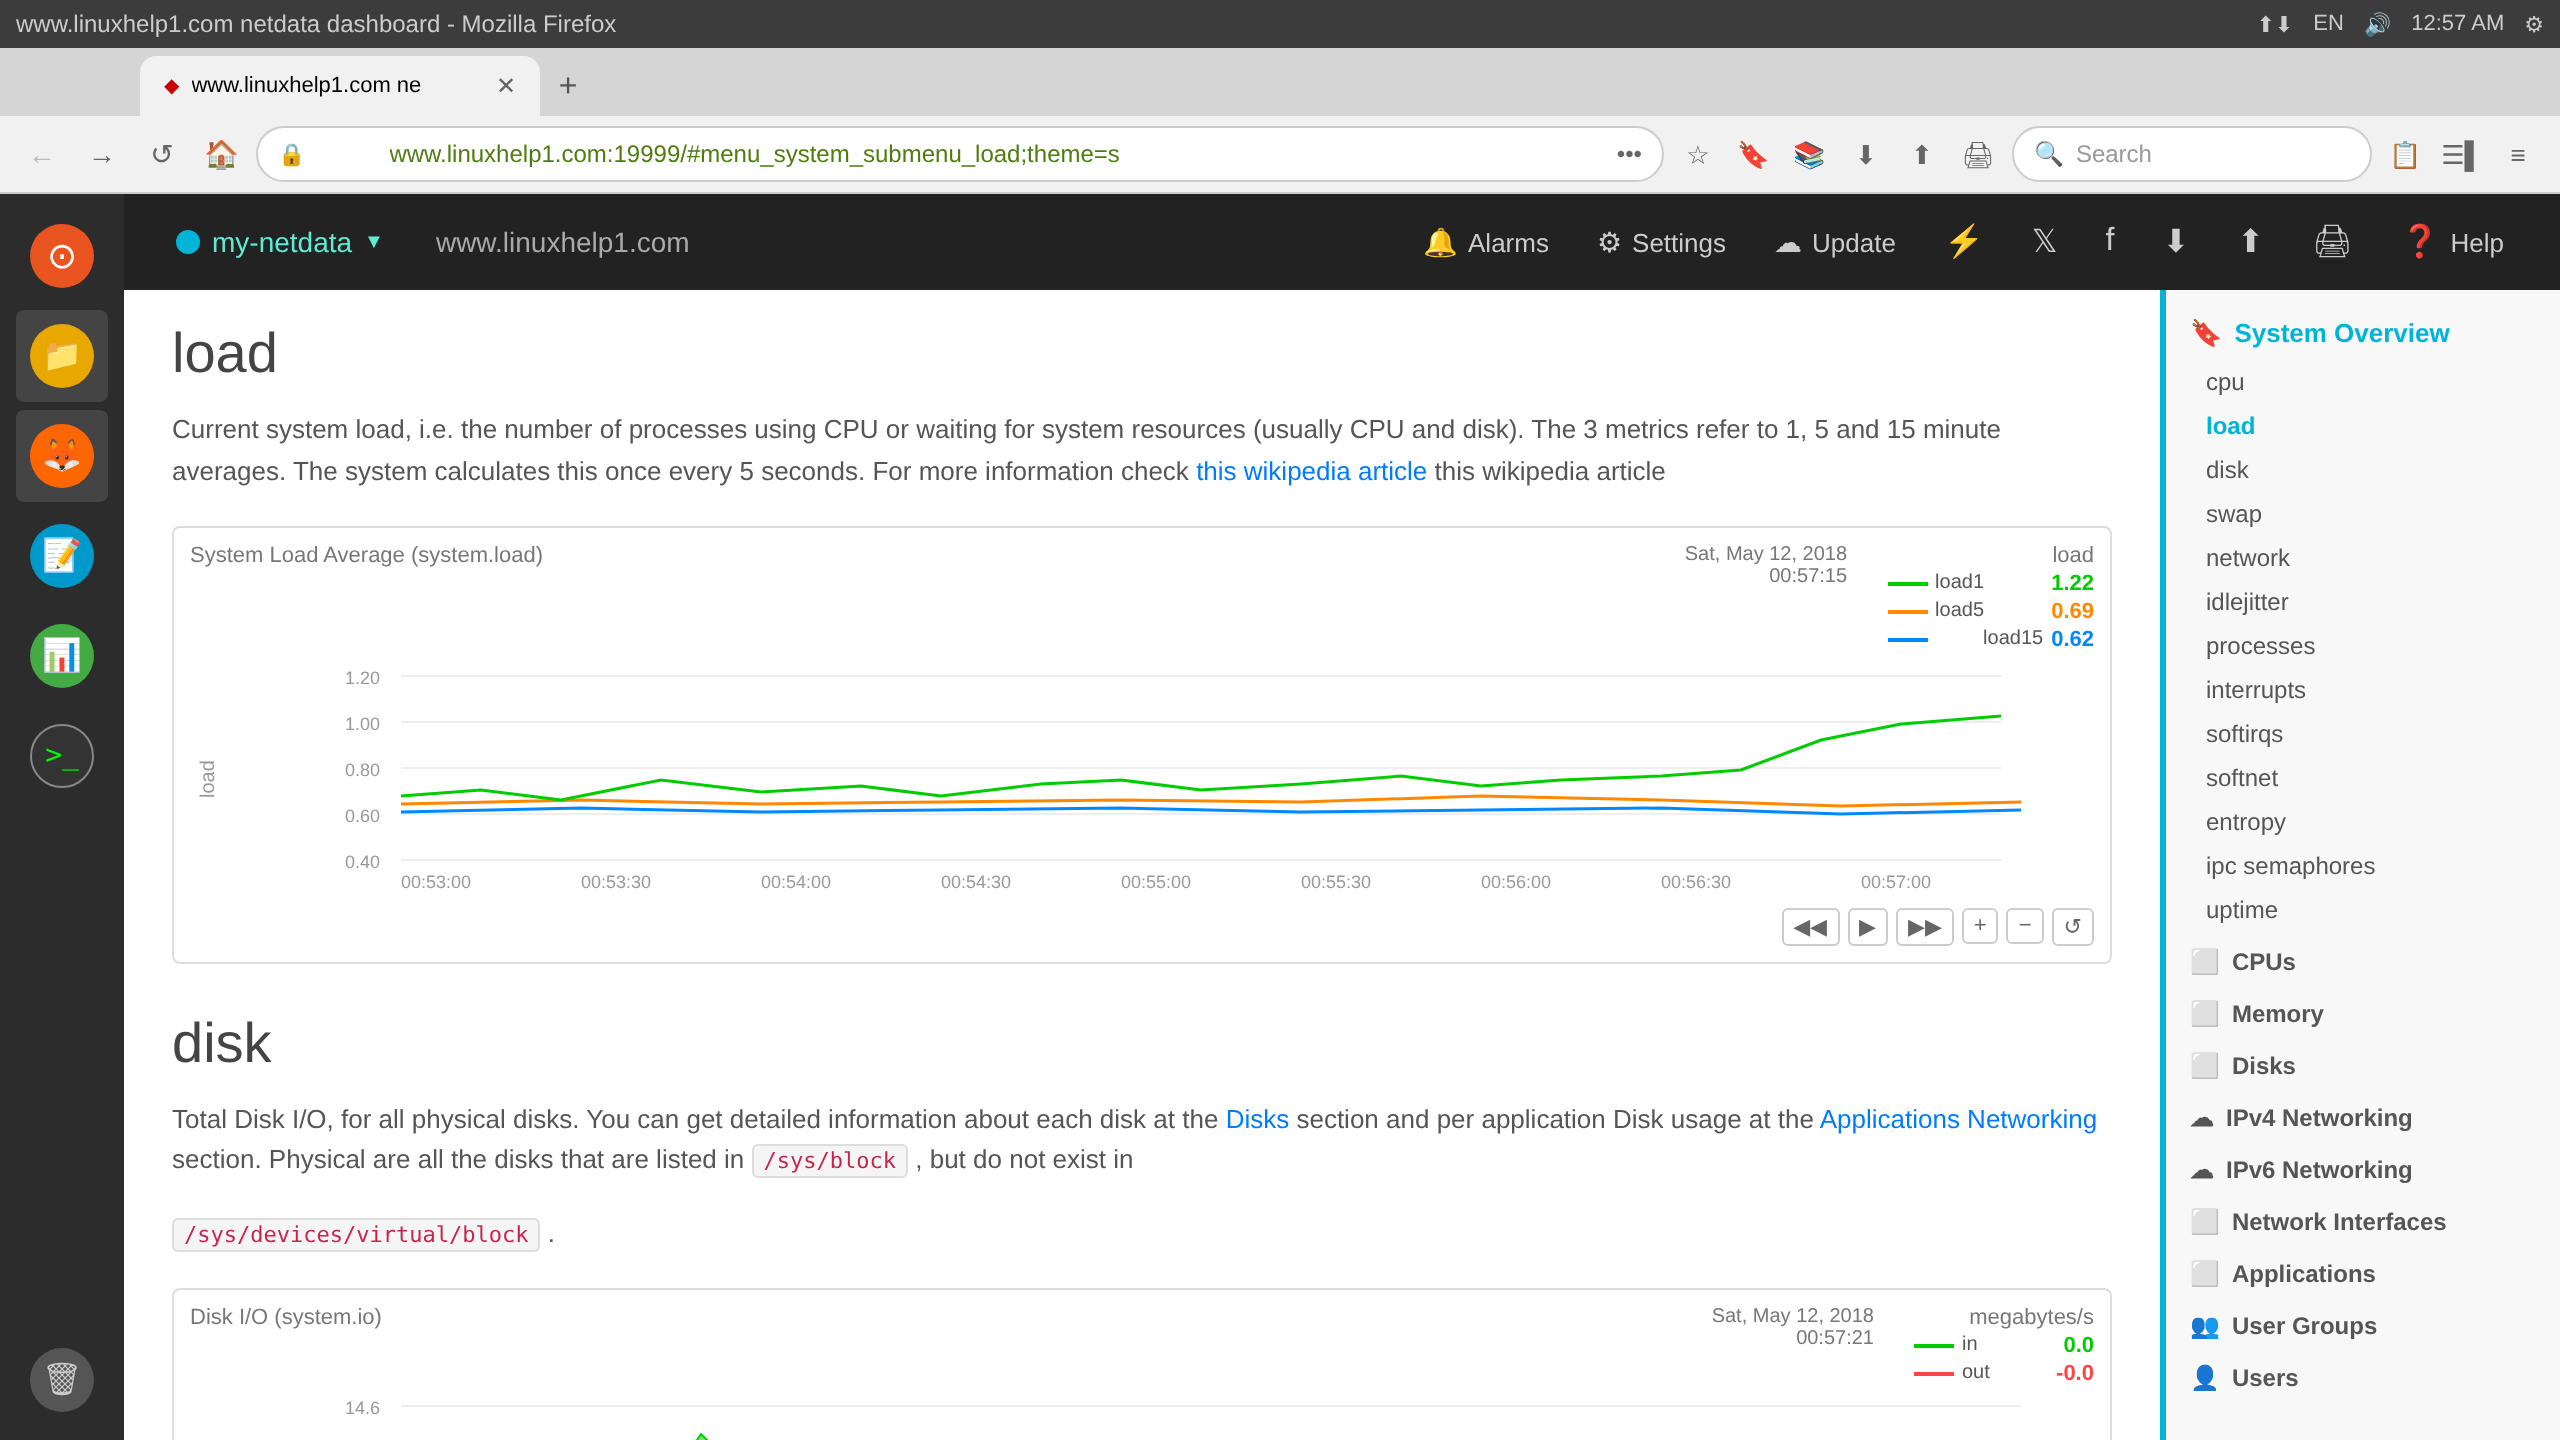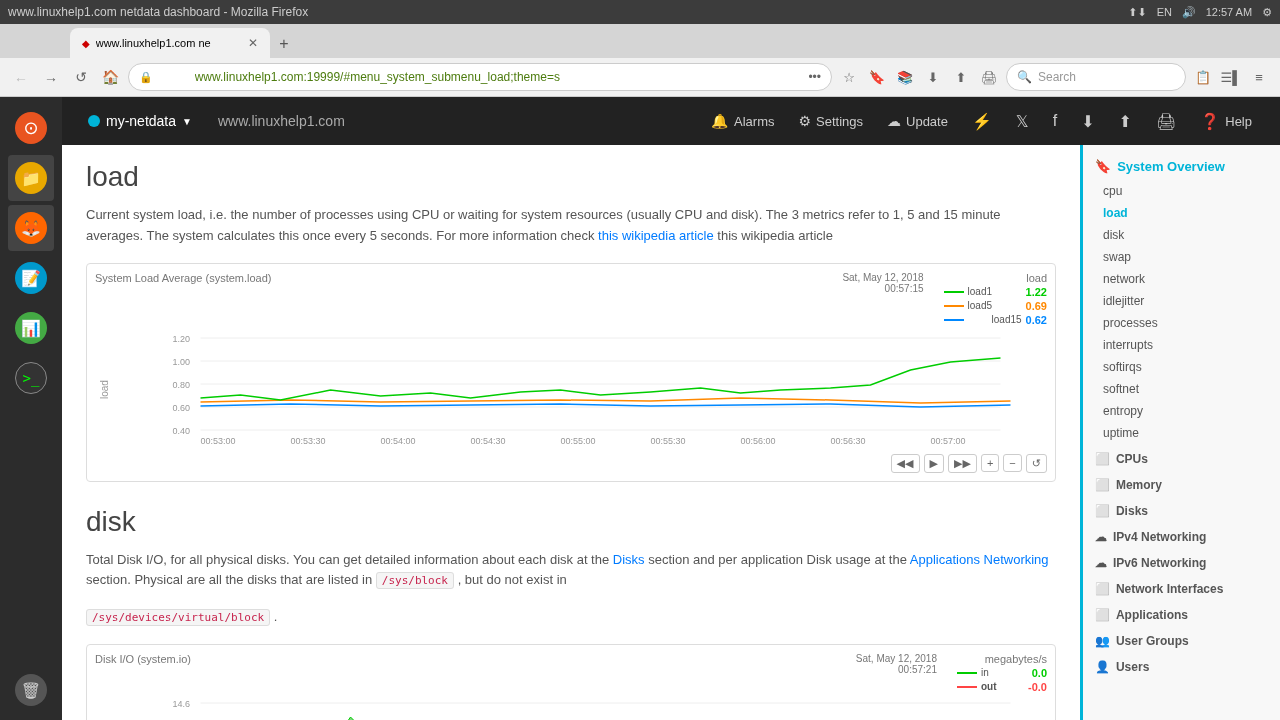--- a/index.html
+++ b/index.html
@@ -134,21 +134,21 @@
       align-items: center;
       height: 48px;
       padding: 0 16px;
       gap: 0;
       flex-shrink: 0;
     }
     .netdata-logo-btn {
       display: flex;
       align-items: center;
       gap: 6px;
-      color: #ffffff;
+      color: #5eead4;
       font-size: 14px;
       cursor: pointer;
       padding: 6px 10px;
       border-radius: 4px;
     }
     .netdata-logo-dot { width: 12px; height: 12px; background: #00b4d8; border-radius: 50%; }
     .header-separator { color: #666; padding: 0 8px; }
     .header-hostname { color: #aaa; font-size: 14px; }
     .header-spacer { flex: 1; }
     .header-btn {
@@ -520,21 +520,21 @@
               </div>
               <div style="display:flex;flex-direction:column;gap:2px;min-width:90px;">
                 <div style="font-size:11px;color:#777;text-align:right;">megabytes/s</div>
                 <div class="legend-item">
                   <div class="legend-dot" style="background:#00cc00;"></div>
                   <span style="font-size:10px;color:#555;flex:1;">in</span>
                   <span style="font-size:11px;font-weight:bold;color:#00cc00;">0.0</span>
                 </div>
                 <div class="legend-item">
                   <div class="legend-dot" style="background:#ff4444;"></div>
-                  <span style="font-size:10px;color:#555;flex:1;font-weight:bold;">out</span>
+                  <span style="font-size:10px;color:#555;flex:1;">out</span>
                   <span style="font-size:11px;font-weight:bold;color:#ff4444;">-0.0</span>
                 </div>
               </div>
             </div>
           </div>
 
           <div style="display:flex;">
             <div style="writing-mode:vertical-rl;text-align:center;font-size:10px;color:#999;padding:0 4px;transform:rotate(180deg);">megabytes</div>
             <div style="flex:1;position:relative;">
               <svg viewBox="0 0 860 110" style="width:100%;height:110px;display:block;">
@@ -594,20 +594,23 @@
         <div class="sidebar-item">
           <span>softirqs</span>
         </div>
         <div class="sidebar-item">
           <span>softnet</span>
         </div>
         <div class="sidebar-item">
           <span>entropy</span>
         </div>
         <div class="sidebar-item">
+          <span>ipc semaphores</span>
+        </div>
+        <div class="sidebar-item">
           <span>uptime</span>
         </div>
 
         <div class="sidebar-group-title">
           <span>⬜</span>
           <span>CPUs</span>
         </div>
 
         <div class="sidebar-group-title">
           <span>⬜</span>

